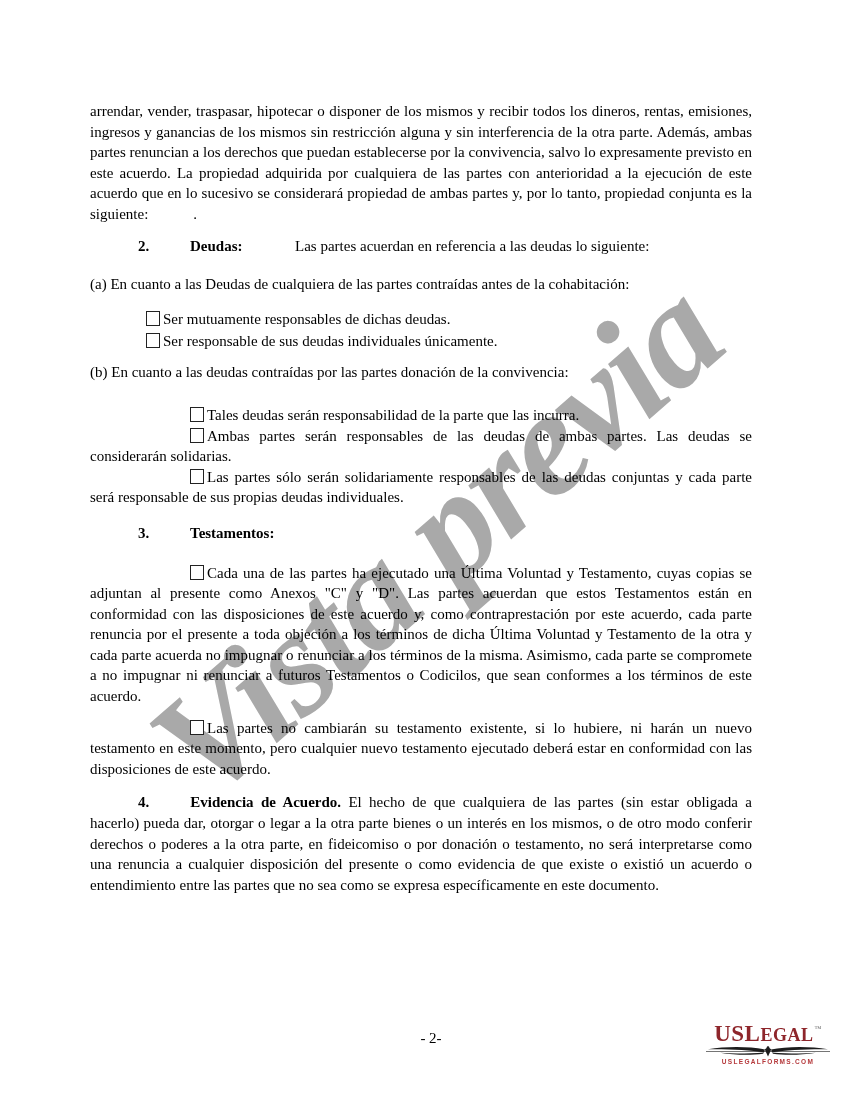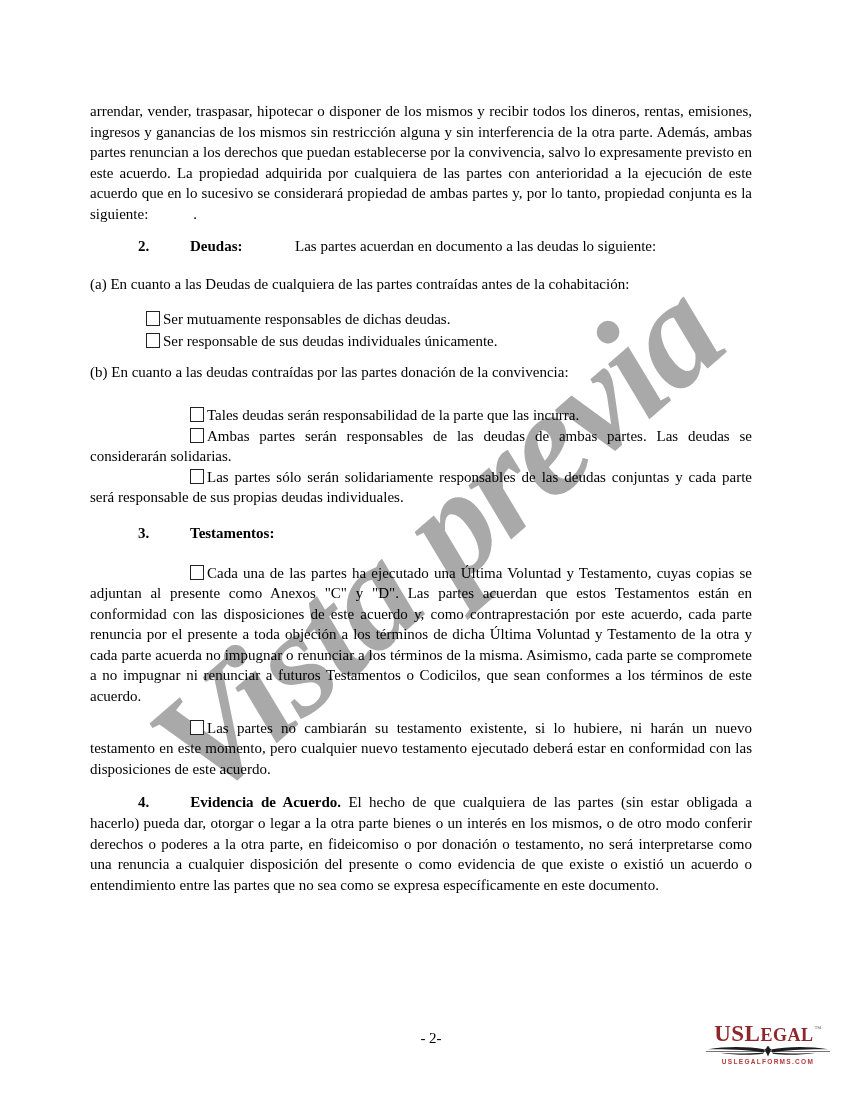--- a/index.html
+++ b/index.html
@@ -49,21 +49,21 @@
 <body>
 
 <div class="page">
 
   <div class="wm">Vista previa</div>
 
   <div class="content">
 
     <p class="blk just" style="margin:0 0 11px 0;"><span>arrendar, vender, traspasar, hipotecar o disponer de los mismos y recibir todos los dineros, rentas, emisiones, ingresos y ganancias de los mismos sin restricción alguna y sin interferencia de la otra parte. Además, ambas partes renuncian a los derechos que puedan establecerse por la convivencia, salvo lo expresamente previsto en este acuerdo. La propiedad adquirida por cualquiera de las partes con anterioridad a la ejecución de este acuerdo que en lo sucesivo se considerará propiedad de ambas partes y, por lo tanto, propiedad conjunta es la siguiente:</span><span class="gap45"></span><span>.</span></p>
 
-    <div class="hrow" style="margin:0 0 18px 0;"><span class="num">2.</span><span class="t2">Deudas:</span><span class="lead">Las partes acuerdan en documento a las deudas lo siguiente:</span></div>
+    <div class="hrow" style="margin:0 0 18px 0;"><span class="num">2.</span><span class="t2">Deudas:</span><span class="lead">Las partes acuerdan en referencia a las deudas lo siguiente:</span></div>
 
     <p class="blk just ml100" style="width:562px;margin:0 0 14px 0;">(a) En cuanto a las Deudas de cualquiera de las partes contraídas antes de la cohabitación:</p>
 
     <div class="opts-a" style="margin:0 0 10px 0;">
       <div class="ml100"><span class="cb"></span><span>Ser mutuamente responsables de dichas deudas.</span></div>
       <div class="ml100"><span class="cb"></span><span>Ser responsable de sus deudas individuales únicamente.</span></div>
     </div>
 
     <p class="blk ml100" style="margin:0 0 22px 0;">(b) En cuanto a las deudas contraídas por las partes donación de la convivencia:</p>
 

